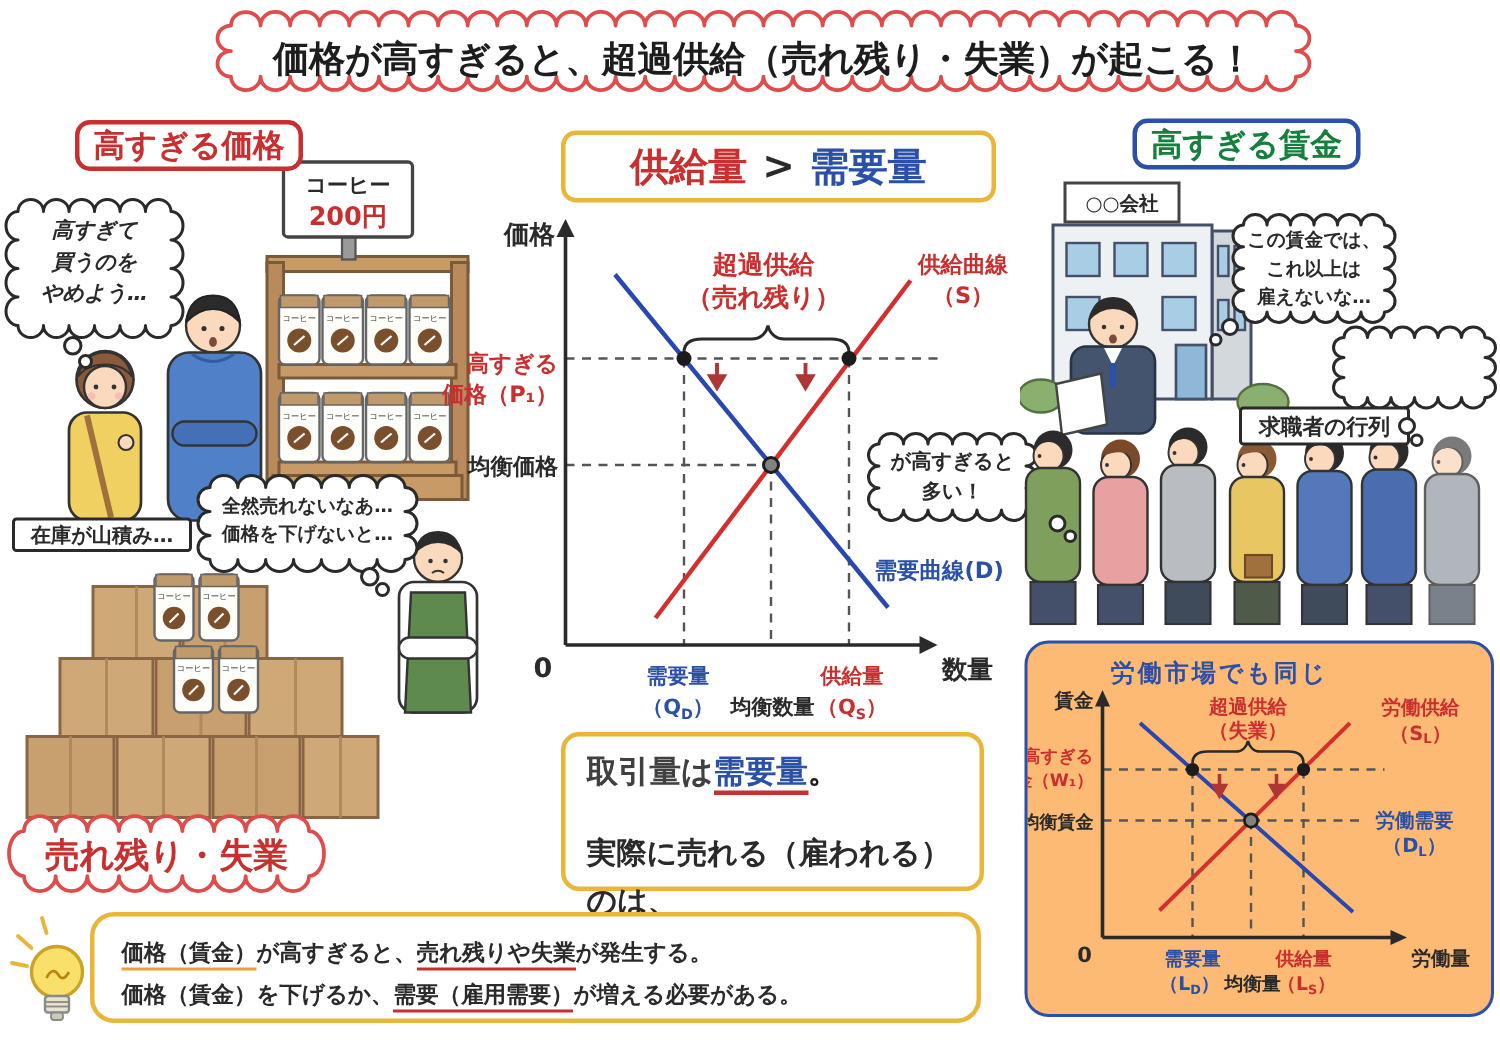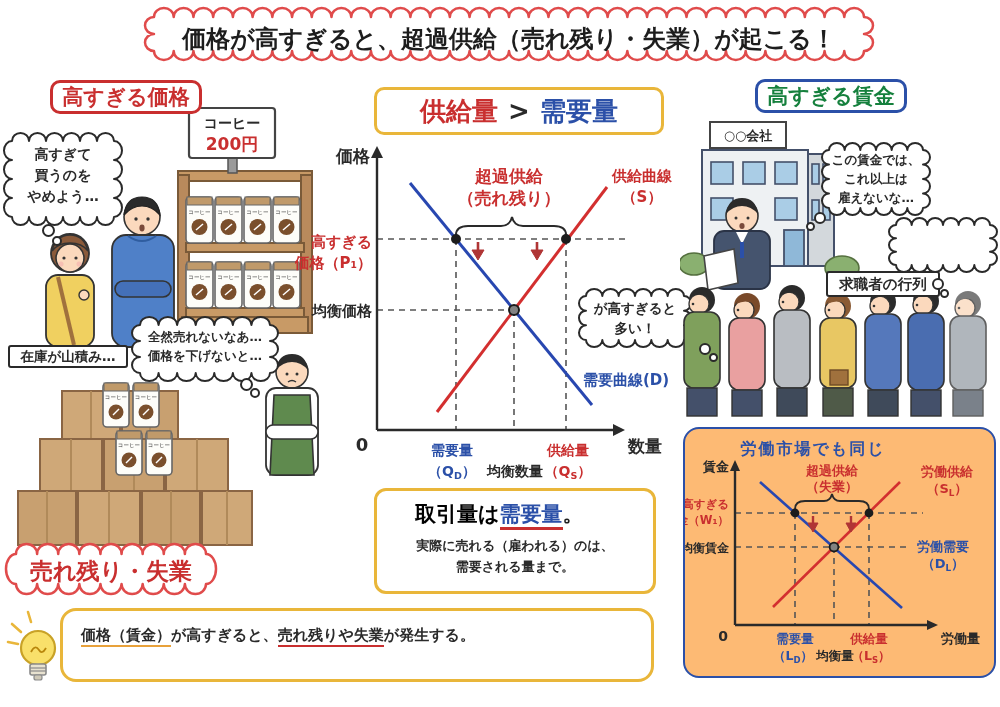--- a/index.html
+++ b/index.html
@@ -201,21 +201,21 @@
         <line x1="156" y1="368" x2="162" y2="362" stroke="#fff" stroke-width="1.4"></line>
         <text x="159" y="352" text-anchor="middle" font-size="5.5" fill="#333">コーヒー</text>
       </g>
   </g>
 </svg>
 
 <div class="rbox" style="left:10px;top:80px;width:152px;height:34px;border:3px solid #c92f2f;color:#c92f2f;font-size:21px;margin-left:40px;">
   <span>高すぎる価格</span>
 </div>
 
-<div class="cloud" style="left:2px;top:131px;width:122px;height:96px;">
+<div class="cloud" style="left:2px;top:131px;width:122px;height:96px;font-style:italic;">
     <svg class="cloud-bg" width="122" height="96">
       <path d="M 10 10 a 8.5 8 0 0 1 17 0 a 8.5 8 0 0 1 17 0 a 8.5 8 0 0 1 17 0 a 8.5 8 0 0 1 17 0 a 8.5 8 0 0 1 17 0 a 8.5 8 0 0 1 17 0 a 8 9.5 0 0 1 0 19 a 8 9.5 0 0 1 0 19 a 8 9.5 0 0 1 0 19 a 8 9.5 0 0 1 0 19 a 8.5 8 0 0 1 -17 0 a 8.5 8 0 0 1 -17 0 a 8.5 8 0 0 1 -17 0 a 8.5 8 0 0 1 -17 0 a 8.5 8 0 0 1 -17 0 a 8.5 8 0 0 1 -17 0 a 8 9.5 0 0 1 0 -19 a 8 9.5 0 0 1 0 -19 a 8 9.5 0 0 1 0 -19 a 8 9.5 0 0 1 0 -19 Z" fill="#fff" stroke="#2a2a2a" stroke-width="2" stroke-linejoin="round"></path>
     </svg>
   <div class="cloud-text" style="padding-top:13px;font-size:14px;">
     <div>高すぎて</div>
     <div>買うのを</div>
     <div>やめよう…</div>
   </div>
 </div>
 <div class="tail" style="left:42px;top:224px;width:9px;height:9px;"></div>
@@ -304,23 +304,23 @@
   <div class="cloud-text" style="padding-top:11px;font-size:13.5px;">
     <div>が高すぎると</div>
     <div>多い！</div>
   </div>
 </div>
 <div class="tail" style="left:699px;top:343px;width:8px;height:8px;"></div>
 <div class="tail" style="left:709px;top:353px;width:5px;height:5px;"></div>
 
 <div class="yellow-frame abs" style="left:374px;top:488px;width:282px;height:106px;padding:9px 14px;">
   <div style="font-size:21px;font-weight:bold;">
-    <span style="color:#000000;margin-left:24px;">取引量は</span><span style="color:#2b50a8;border-bottom:3px solid #c92f2f;padding-bottom:1px;">需要量</span><span style="color:#1d1d1d;">。</span>
-  </div>
-  <div style="font-size:13px;font-weight:bold;margin-top:8px;line-height:1.6;text-align:center;">
+    <span style="color:#404040;">取引量は</span><span style="color:#2b50a8;border-bottom:3px solid #c92f2f;padding-bottom:1px;">需要量</span><span style="color:#1d1d1d;">。</span>
+  </div>
+  <div style="font-size:20px;font-weight:bold;margin-top:24px;line-height:1.6;">
     <div>実際に売れる（雇われる）のは、</div>
     <div>需要される量まで。</div>
   </div>
 </div>
 
 <svg class="abs" style="left:680px;top:118px;" width="320" height="312" viewBox="0 0 320 312">
 
   <g>
     <rect x="128" y="36" width="26" height="112" fill="#d3d8dc" stroke="#44506a" stroke-width="2"></rect>
     <rect x="22" y="32" width="106" height="116" fill="#eef1f3" stroke="#44506a" stroke-width="2"></rect>
@@ -506,13 +506,16 @@
   <rect x="24" y="58" width="16" height="11" rx="2" fill="#e8e2d0" stroke="#8a8a8a" stroke-width="1.6"></rect>
   <line x1="24" y1="62" x2="40" y2="62" stroke="#8a8a8a" stroke-width="1.2"></line>
   <line x1="24" y1="65" x2="40" y2="65" stroke="#8a8a8a" stroke-width="1.2"></line>
   <rect x="28" y="69" width="8" height="5" rx="2" fill="#cfc9b8" stroke="#8a8a8a" stroke-width="1.2"></rect>
 </svg>
 
 <div class="yellow-frame abs" style="left:60px;top:608px;width:594px;height:74px;border-radius:16px;padding:11px 18px;font-size:15px;font-weight:bold;line-height:1.85;">
   <div>
     <span class="u-orange">価格（賃金）</span><span>が高すぎると、</span><span class="u-red">売れ残りや失業</span><span>が発生する。</span>
   </div>
+  <div>
+    <span>価格（賃金）を下げるか、</span><span class="u-red">需要（雇用需要）</span><span>が増える必要がある。</span>
+  </div>
 </div>
 
 </body></html>

